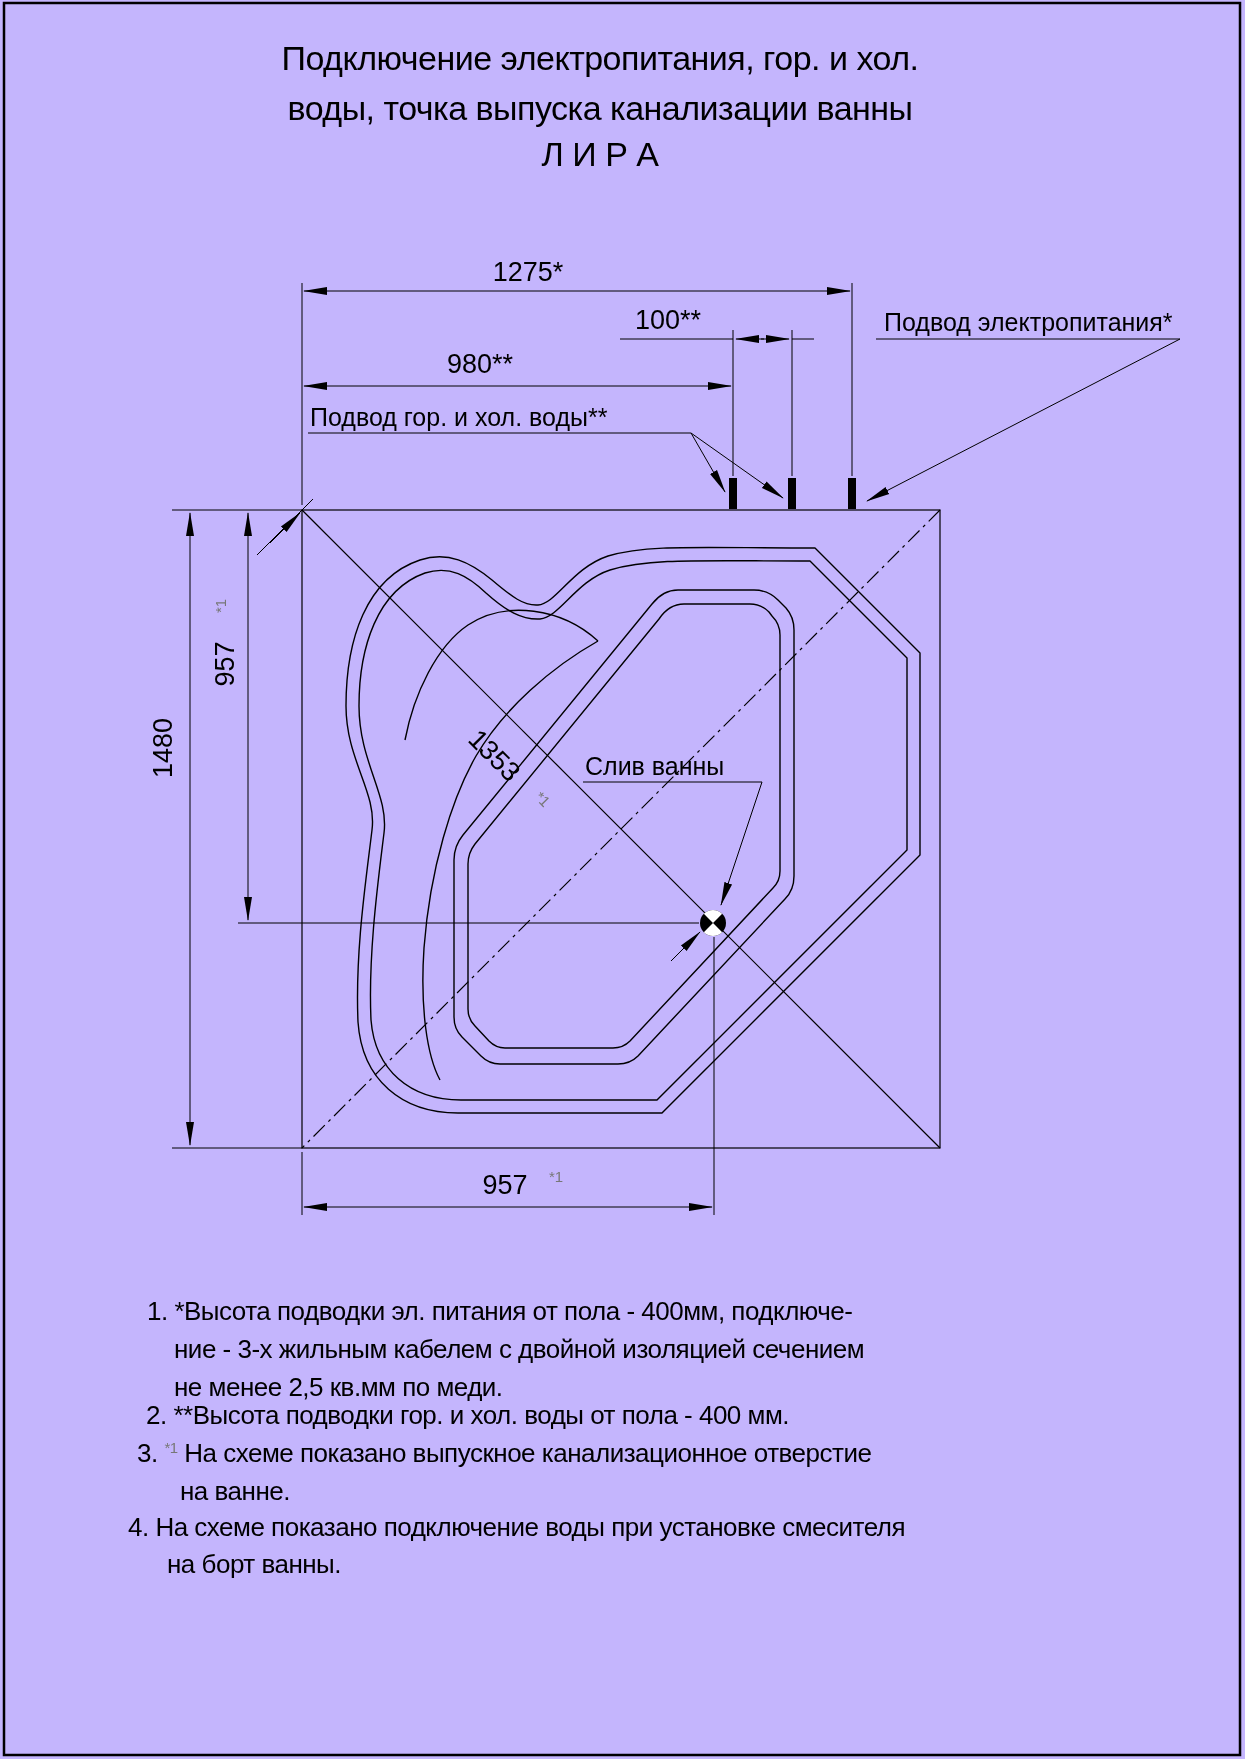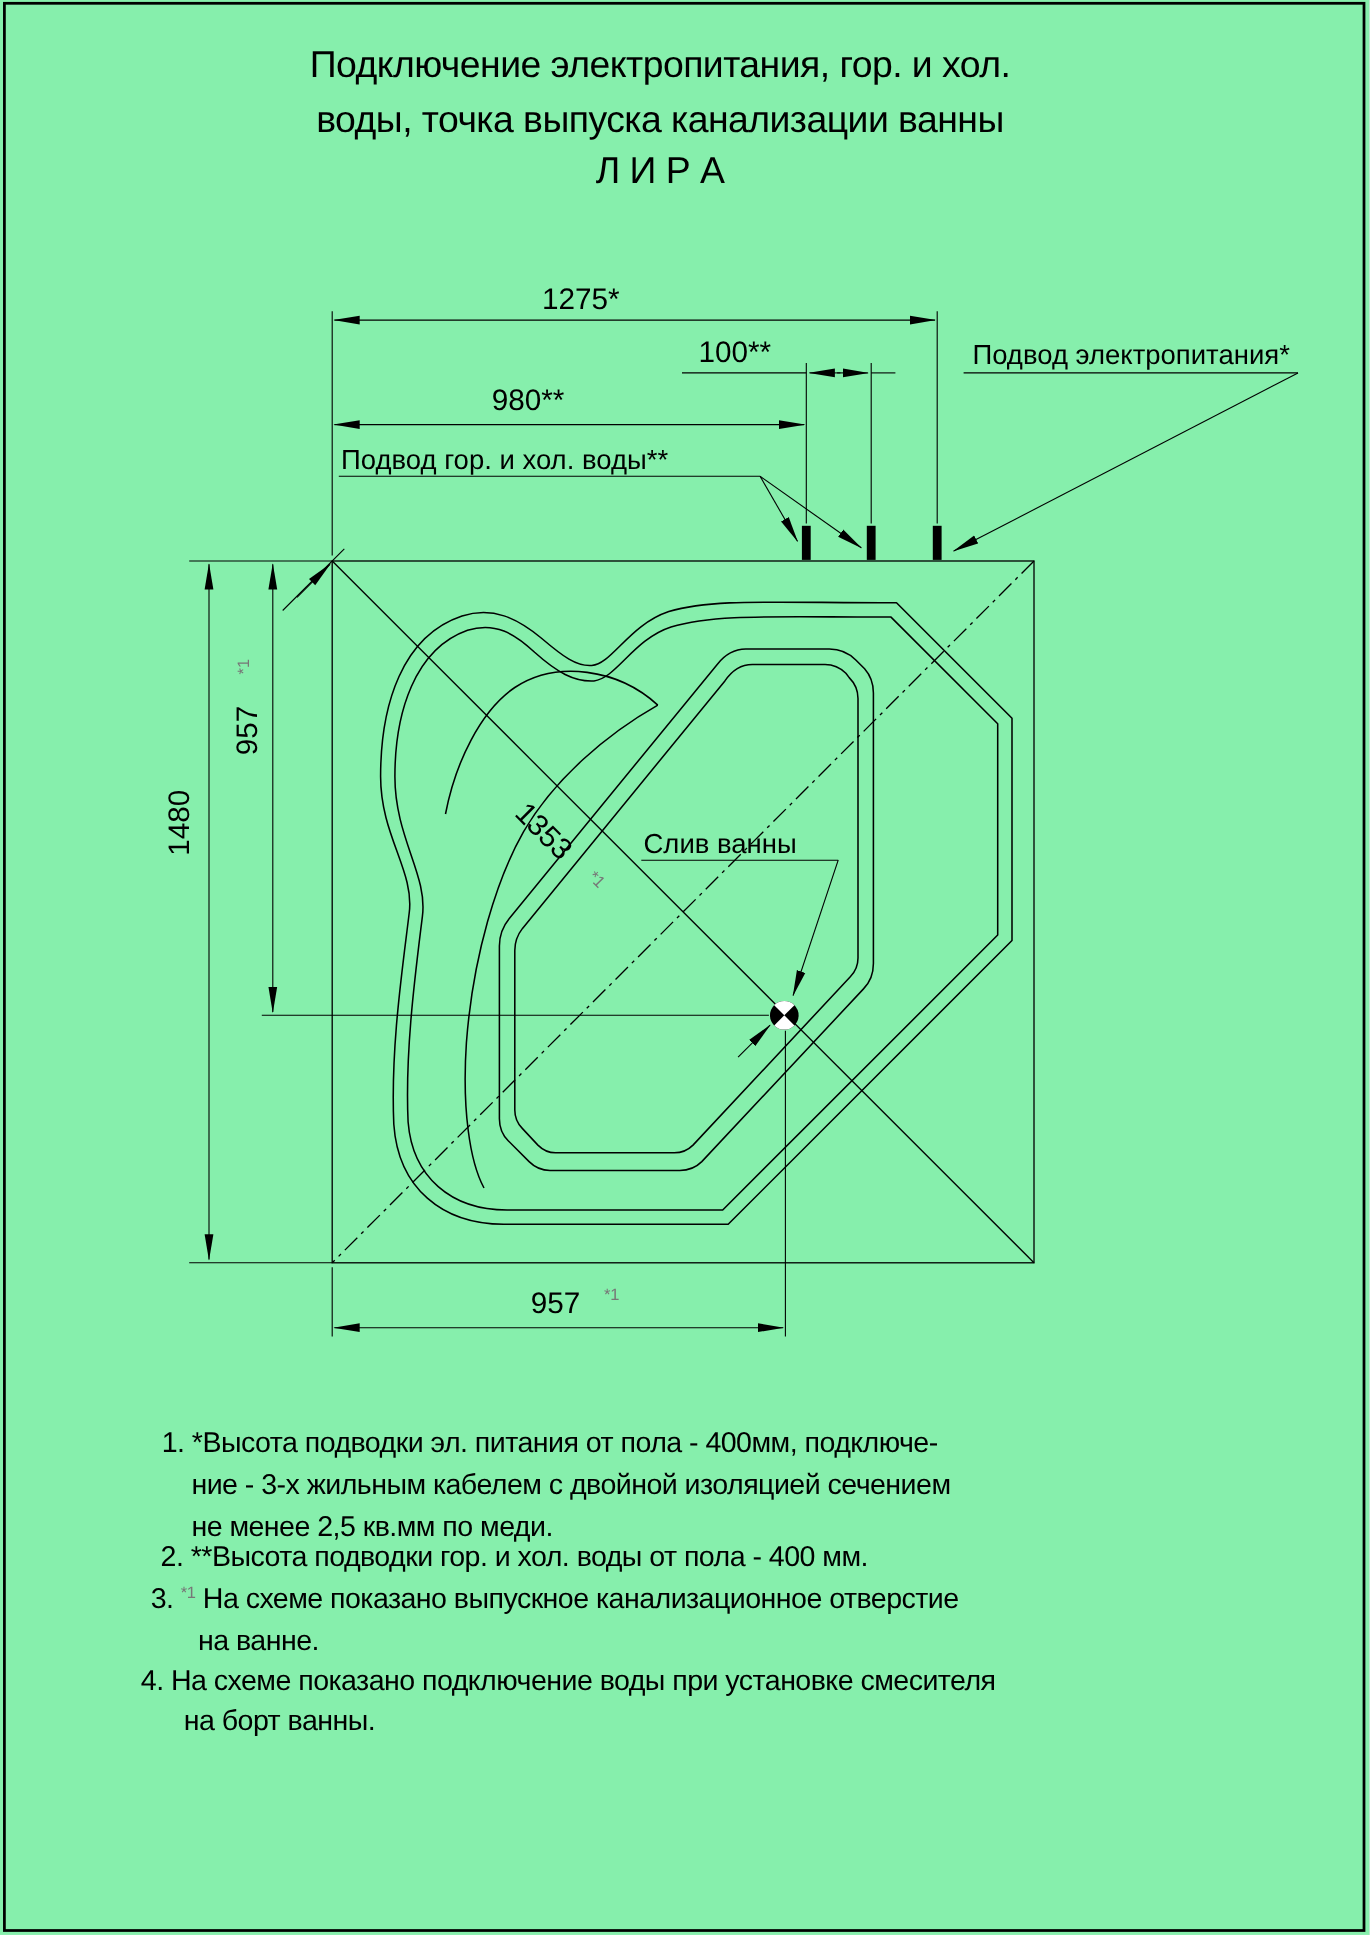--- a/index.html
+++ b/index.html
@@ -1,19 +1,19 @@
 <!DOCTYPE html>
 <html><head>
 <meta charset="utf-8">
 <style>
   html,body{margin:0;padding:0;background:#e8e8e8;}
   .page{
     position:relative;
     width:1245px;height:1759px;
-    background:#86efac;
+    background:#c4b5fd;
     font-family:"Liberation Sans", sans-serif;
     margin:0 auto;
     overflow:hidden;
   }
   svg{position:absolute;left:0;top:0;}
   text{fill:#000;}
   .title-t{font-size:34px;letter-spacing:-0.5px;}
   .dim-t{font-size:27px;}
   .sup-t{font-size:15px;fill:#777;}
   .label-t{font-size:25px;}

